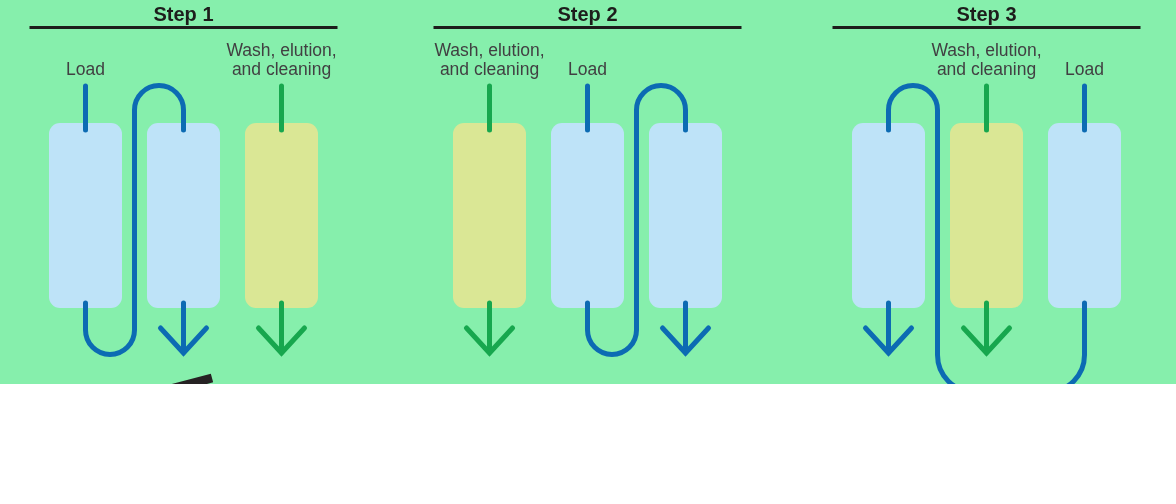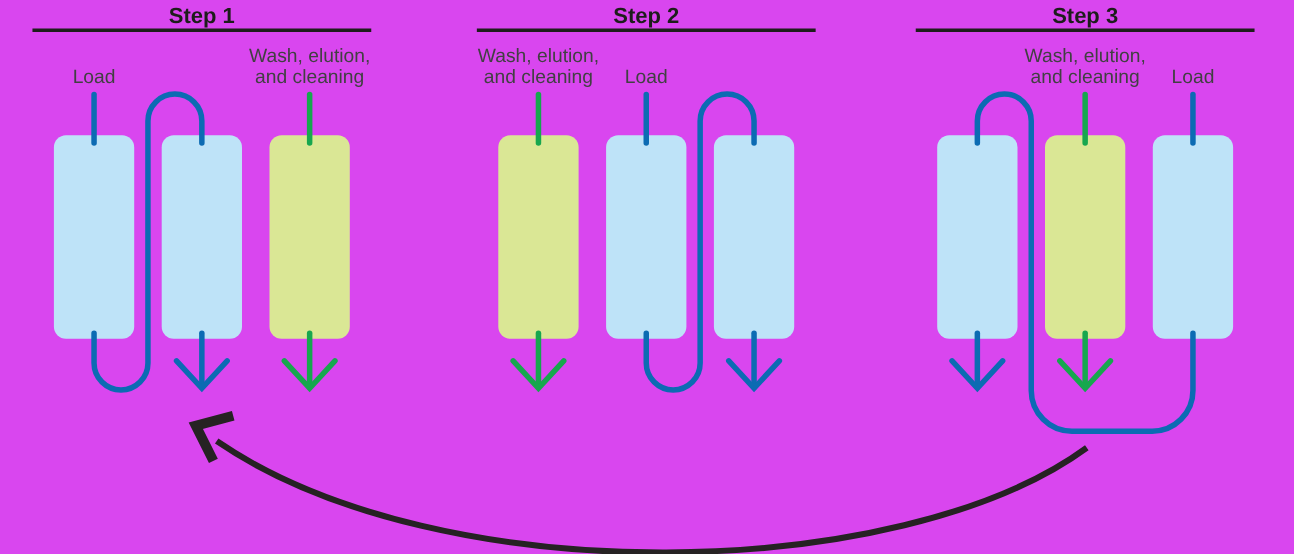--- a/index.html
+++ b/index.html
@@ -1,16 +1,16 @@
 <!DOCTYPE html>
 <html style="--flow_blue: #0c6bb3; --column_blue: #bee3f8; --flow_green: #17a74e; --column_green: #dae795; --return_arrow_black: #262223; --title_text: #1d1d1b; --label_text: #414042;"><head>
 <meta charset="utf-8">
 <style>
   html, body { margin: 0; padding: 0; background: #ffffff; }
-  .stage { width: 1176px; height: 504px; position: relative; background: #d946ef; overflow: hidden; }
+  .stage { width: 1176px; height: 384px; position: relative; background: #86efac; overflow: hidden; }
   svg { display: block; }
 
   .col-blue  { fill: var(--column_blue); }
   .col-green { fill: var(--column_green); }
 
   .flow-blue  { fill: none; stroke: var(--flow_blue);  stroke-width: 5; stroke-linecap: round; stroke-linejoin: miter; }
   .flow-green { fill: none; stroke: var(--flow_green); stroke-width: 5; stroke-linecap: round; stroke-linejoin: miter; }
 
   .return-shaft { fill: none; stroke: var(--return_arrow_black); stroke-width: 5.5; stroke-linecap: butt; }
   .return-head  { fill: none; stroke: var(--return_arrow_black); stroke-width: 9;  stroke-linecap: butt; stroke-linejoin: miter; }

